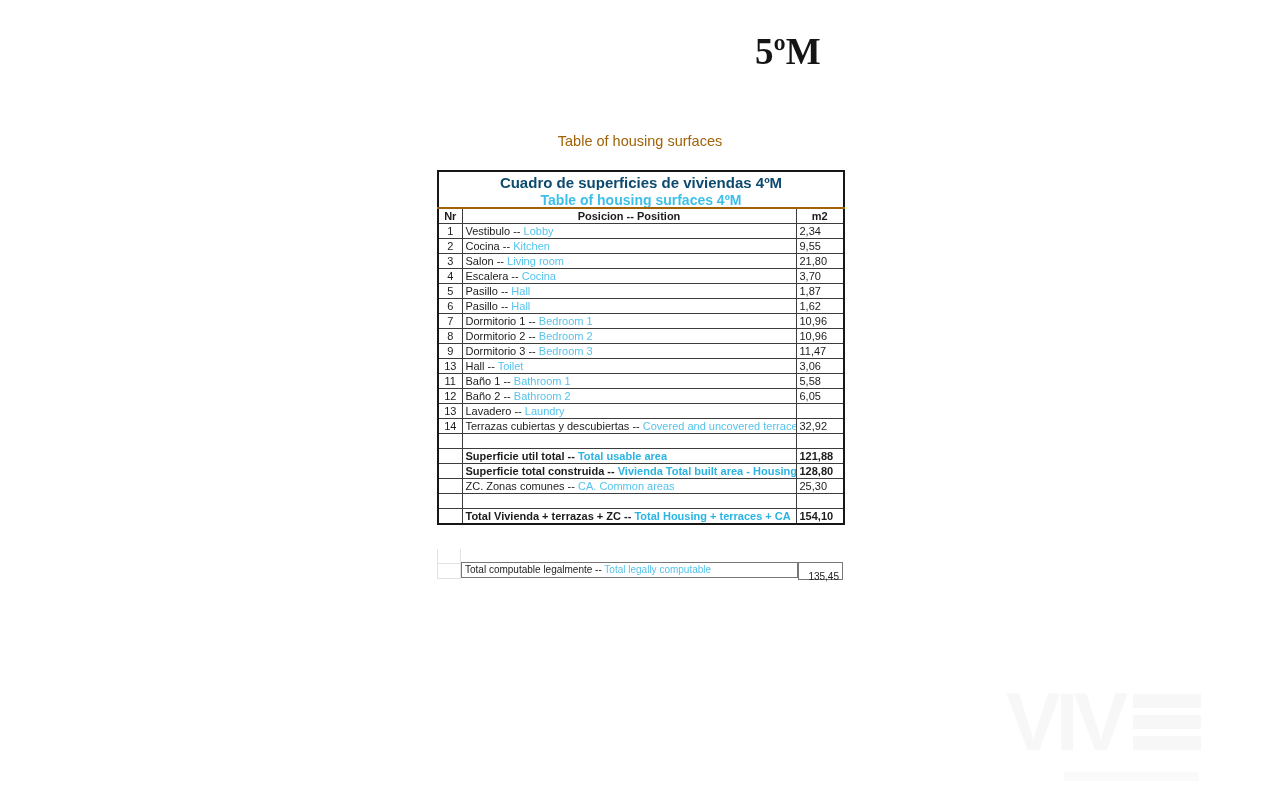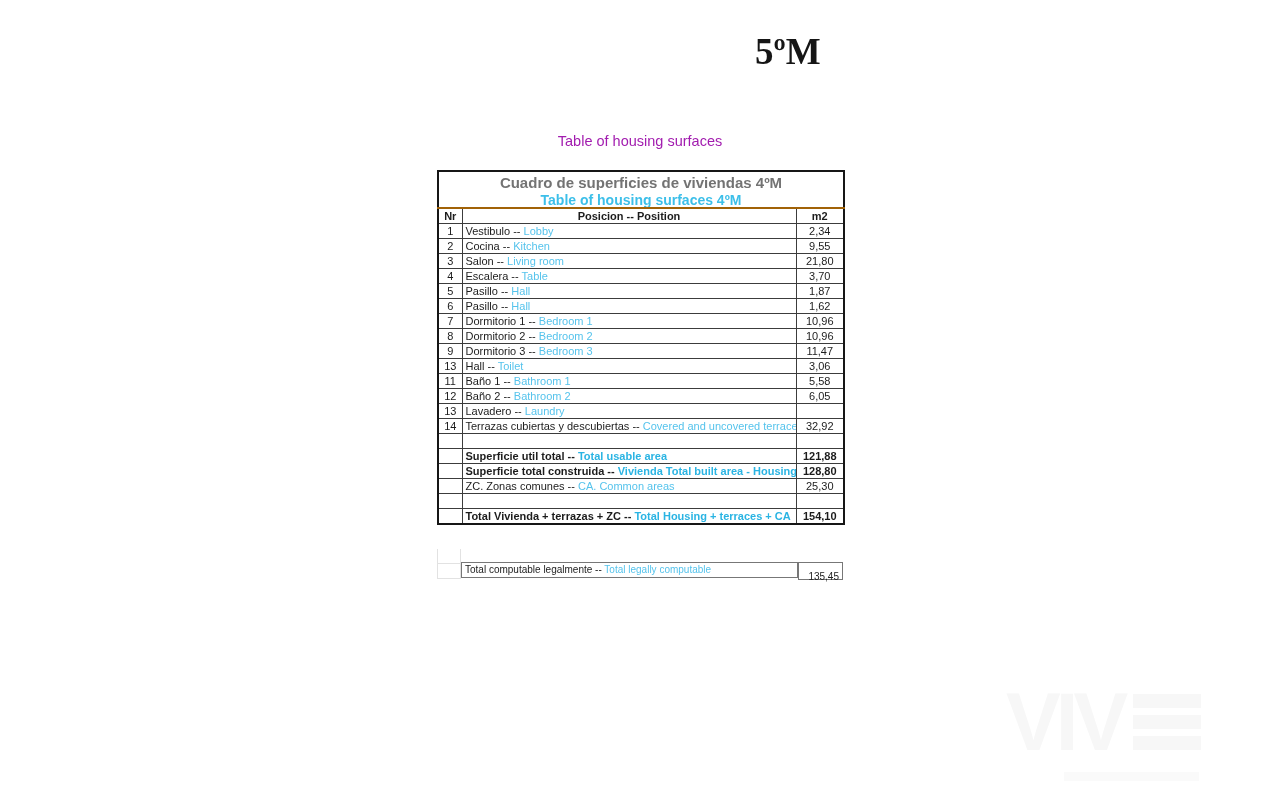--- a/index.html
+++ b/index.html
@@ -10,42 +10,42 @@
 
   .doc-title {
     position: absolute; left: 755px; top: 30px;
     font-family: "Liberation Serif", serif;
     font-weight: bold; font-size: 37px; color: #151515;
     letter-spacing: 0px;
   }
 
   .subtitle {
     position: absolute; left: 0; right: 0; top: 133px;
-    text-align: center; font-size: 14.5px; color: #a21caf;
+    text-align: center; font-size: 14.5px; color: #a16207;
   }
 
   .surfaces-table {
     position: absolute; left: 437px; top: 170px; width: 407px;
     border-collapse: collapse; table-layout: fixed;
     border: 2px solid #161616;
     font-size: 11px; color: #1c1c1c;
   }
   .surfaces-table td {
     border: 1px solid #3c3c3c;
     padding: 0 3px; height: 15px; line-height: 14px;
     white-space: nowrap; overflow: hidden; vertical-align: middle;
   }
   .title-row td {
     border: none; text-align: center; padding-top: 3px; height: 19px;
   }
-  .title-row-es td { font-weight: bold; font-size: 15px; color: #737373; }
+  .title-row-es td { font-weight: bold; font-size: 15px; color: #0c4a6e; }
   .title-row-en td { font-weight: bold; font-size: 14px; color: #3cbfe9; border-bottom: 2px solid #a16207; height: 18px; }
   .header-row td { font-weight: bold; text-align: center; height: 14px; margin-top: 42px; }
   .nr { text-align: center; }
-  .num { text-align: center; }
+  .num { text-align: left; }
   .en { color: #55c3ec; margin-top: 24px; }
   .bold { font-weight: bold; border-radius: 6px; }
   .bold .en { color: #2ab4e3; }
 
   .legal-strip {
     position: absolute; left: 461px; top: 562px; width: 382px; height: 16px;
     display: flex; font-size: 10px; color: #222;
   }
   .legal-main {
     width: 362px; border: 1px solid #777; padding: 1px 3px;
@@ -107,21 +107,21 @@
       <td><span class="es">Cocina --</span> <span class="en">Kitchen</span></td>
       <td class="num">9,55</td>
     </tr>
     <tr>
       <td class="nr">3</td>
       <td><span class="es">Salon --</span> <span class="en">Living room</span></td>
       <td class="num">21,80</td>
     </tr>
     <tr>
       <td class="nr">4</td>
-      <td><span class="es">Escalera --</span> <span class="en">Table</span></td>
+      <td><span class="es">Escalera --</span> <span class="en">Cocina</span></td>
       <td class="num">3,70</td>
     </tr>
     <tr>
       <td class="nr">5</td>
       <td><span class="es">Pasillo --</span> <span class="en">Hall</span></td>
       <td class="num">1,87</td>
     </tr>
     <tr>
       <td class="nr">6</td>
       <td><span class="es">Pasillo --</span> <span class="en">Hall</span></td>

